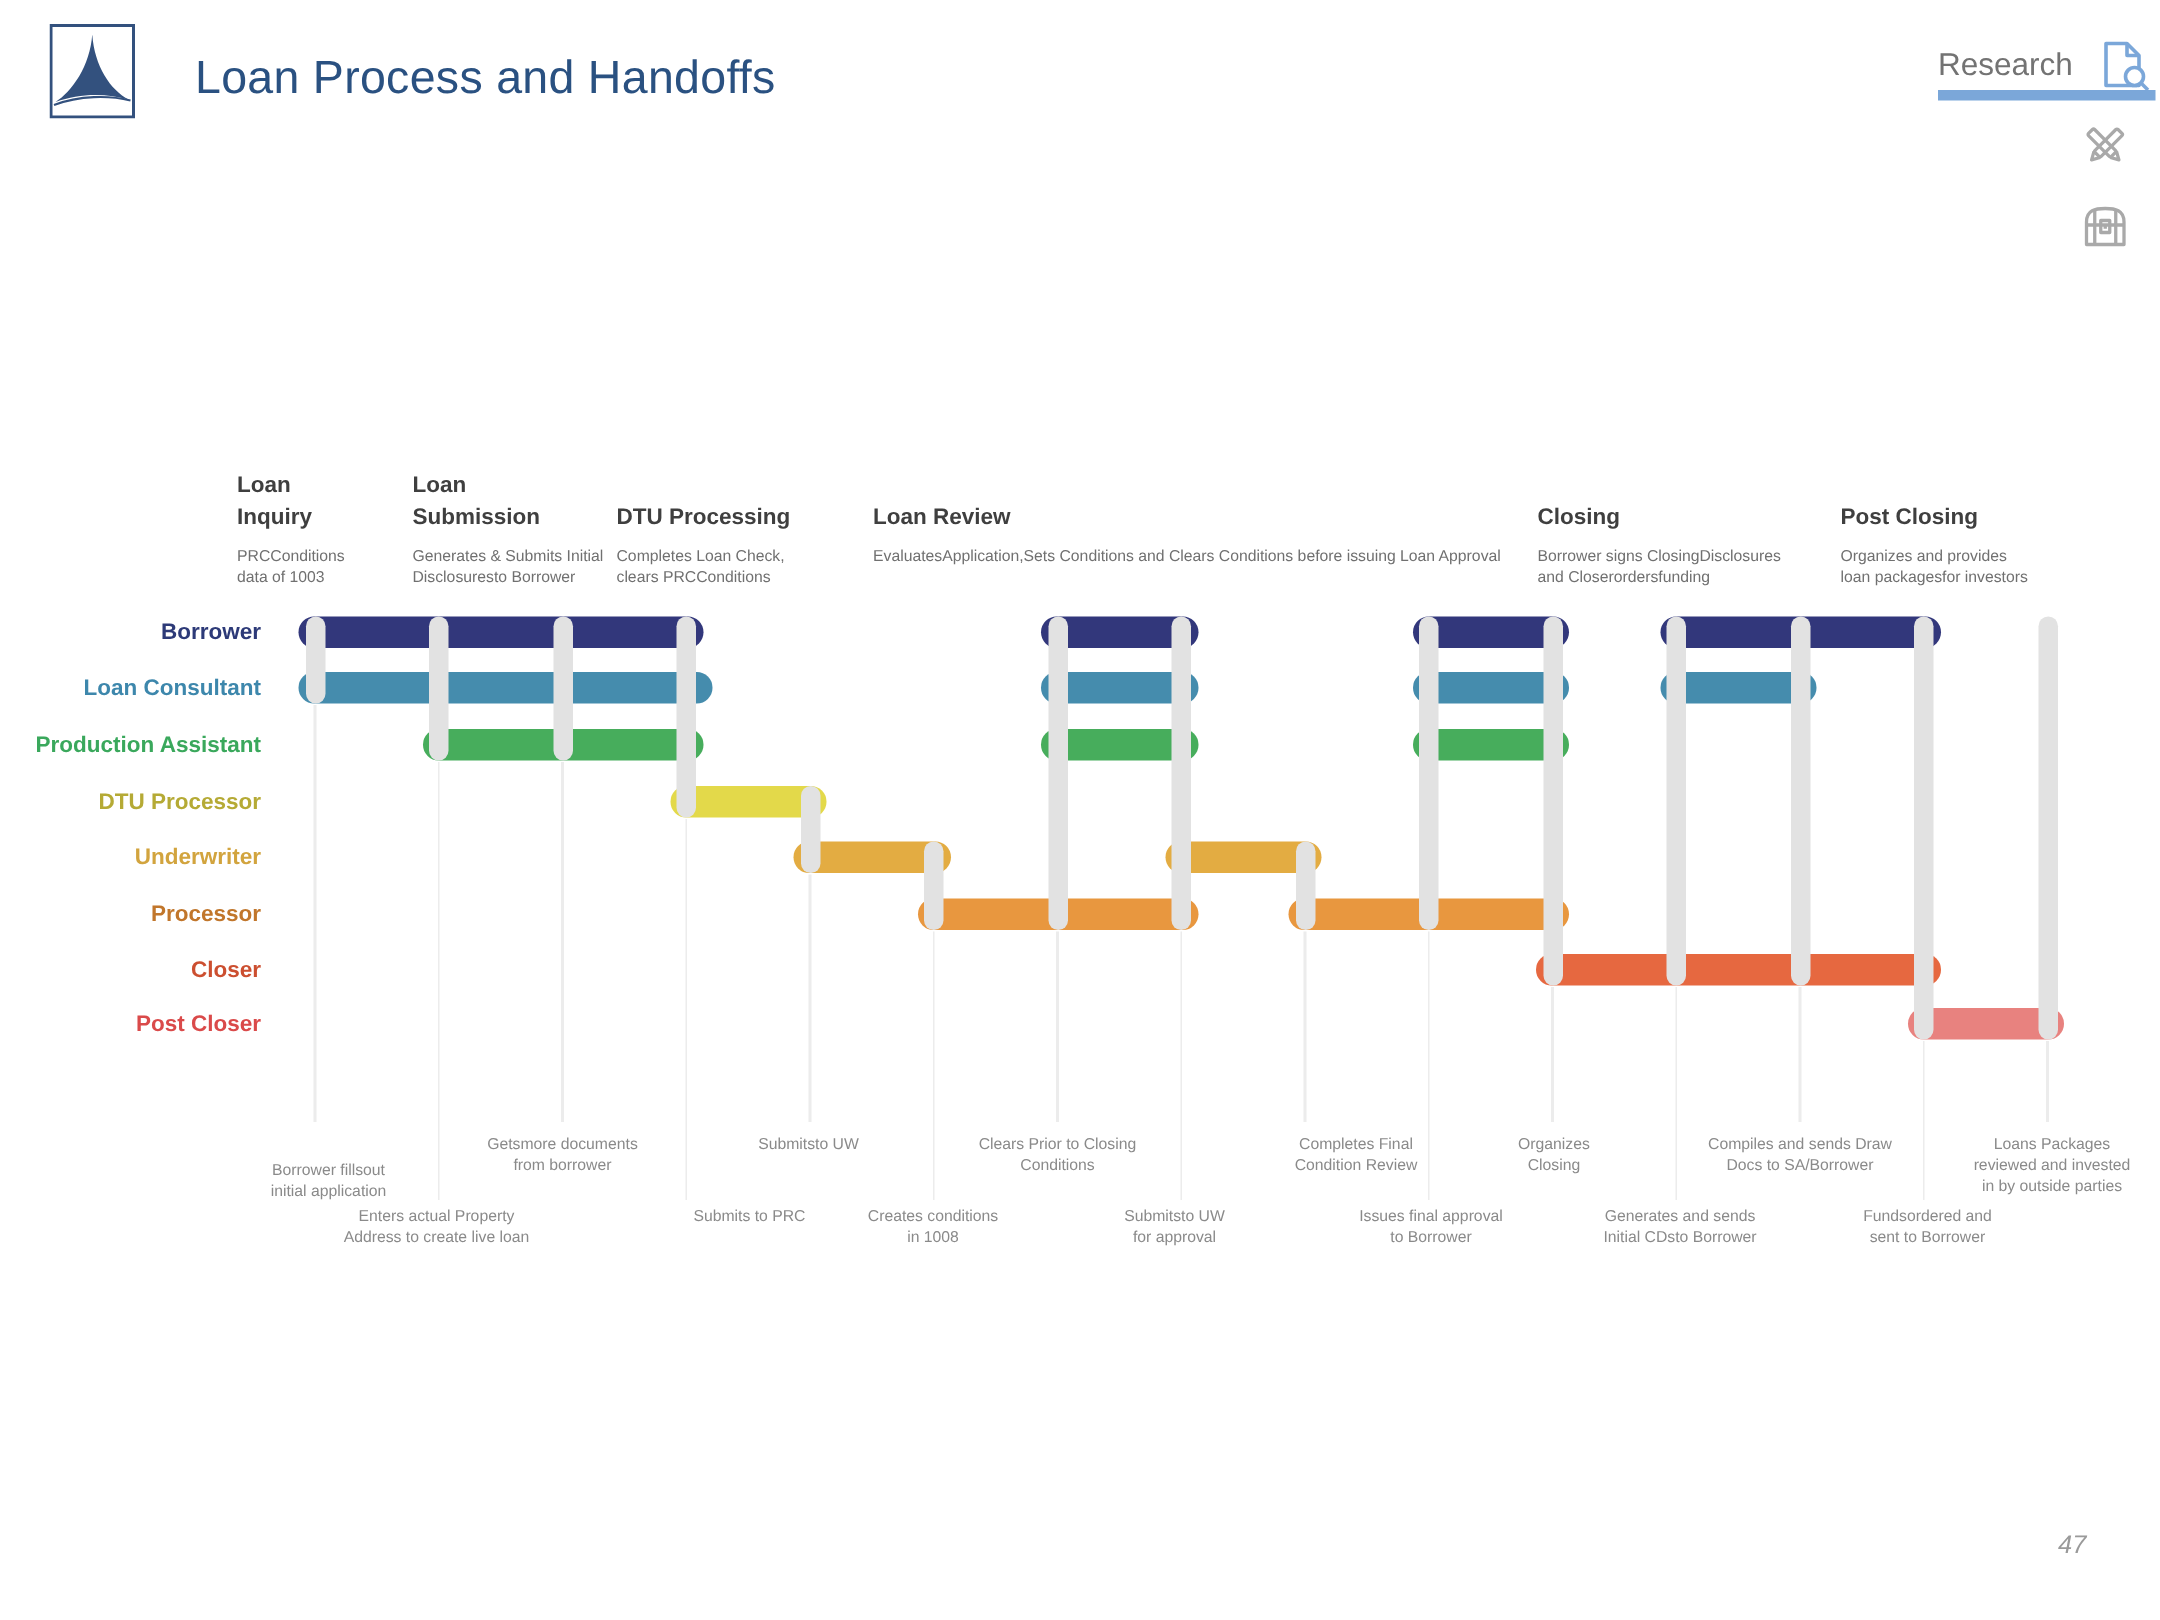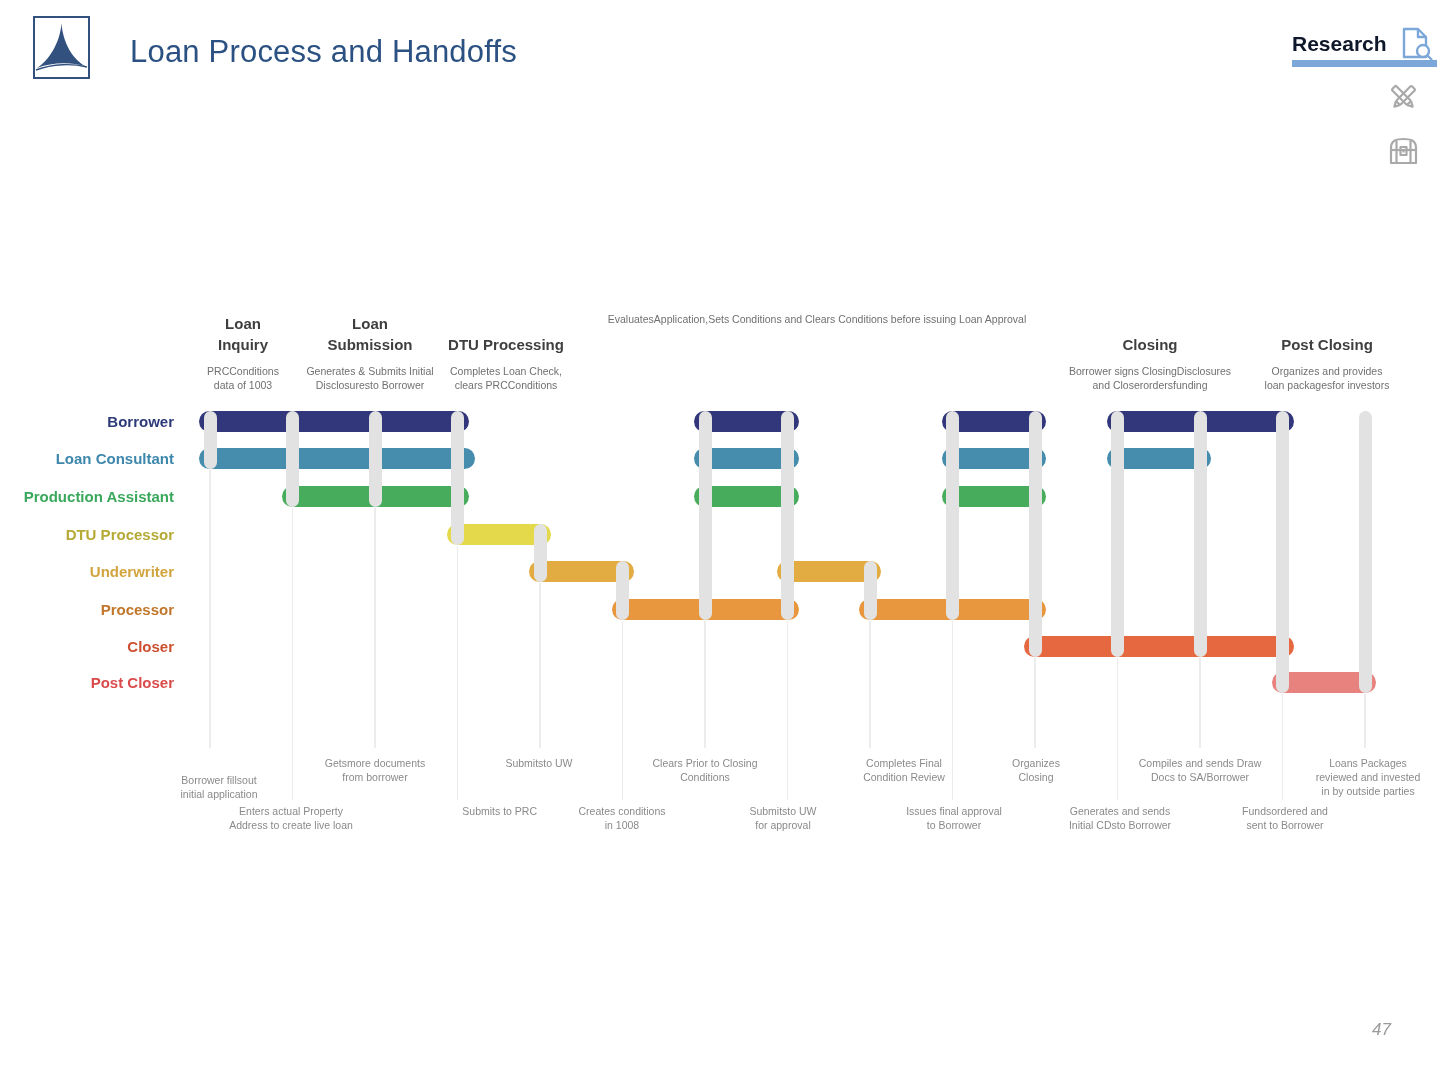--- a/index.html
+++ b/index.html
@@ -4,33 +4,33 @@
 <style>
   html,body{margin:0;padding:0;background:#fff;}
   body{width:1440px;height:1080px;position:relative;overflow:hidden;
        font-family:"Liberation Sans", sans-serif;}
   #canvas{position:absolute;inset:0;width:1164px;height:1080px;padding-left:28px;}
   
   .logo-box{position:absolute;left:33px;top:16px;width:57px;height:63px;}
   .slide-title{position:absolute;left:130px;top:34px;font-size:31px;color:#2a5181;
                letter-spacing:.2px;}
   .research-wrap{position:absolute;left:1292px;top:26px;width:146px;height:44px;}
-  .research-label{position:absolute;left:0;top:6px;font-size:21px;color:#0f172a;font-weight:bold;}
+  .research-label{position:absolute;left:0;top:6px;font-size:21px;color:#737373;}
   .research-icon{position:absolute;right:4px;top:0;}
   .research-underline{position:absolute;left:1292px;top:60px;width:145px;height:7px;
                       background:#7ba7d9;}
   .side-icon{position:absolute;left:1387px;}
   .page-number{position:absolute;left:1372px;top:1020px;font-size:17px;color:#9a9a9a;font-style:italic;}
   
   .bar{position:absolute;height:21px;border-radius:10.5px;}
   .connector{position:absolute;width:13px;border-radius:6.5px;background:#e2e2e2;}
   .gridline{position:absolute;width:1.5px;background:#ececec;}
   .role-label{position:absolute;font-size:15px;font-weight:bold;text-align:right;
               width:180px;line-height:21px;}
-  .phase{position:absolute;text-align:center;}
+  .phase{position:absolute;text-align:left;}
   .phase-title{display:flex;flex-direction:column;justify-content:flex-end;
                min-height:52px;font-size:15px;font-weight:bold;color:#3f3f3f;
                line-height:21px;}
   .phase-sub{margin-top:9px;font-size:10.5px;color:#707070;line-height:14px;}
   .annotation{position:absolute;text-align:center;font-size:10.5px;color:#8a8a8a;
               line-height:14px;}
 </style>
 </head>
 <body>
 
@@ -169,20 +169,23 @@
       <div class="phase" style="left: 411px; top: 303px; width: 190px;">
         <div class="phase-title">
           <div>DTU Processing</div>
         </div>
         <div class="phase-sub">
           <div>Completes Loan Check,</div>
           <div>clears PRCConditions</div>
         </div>
       </div>
       <div class="phase" style="left: 582px; top: 303px; width: 470px;">
+        <div class="phase-title">
+          <div>Loan Review</div>
+        </div>
         <div class="phase-sub">
           <div>EvaluatesApplication,Sets Conditions and Clears Conditions before  issuing Loan Approval</div>
         </div>
       </div>
       <div class="phase" style="left: 1025px; top: 303px; width: 250px;">
         <div class="phase-title">
           <div>Closing</div>
         </div>
         <div class="phase-sub">
           <div>Borrower signs ClosingDisclosures</div>

